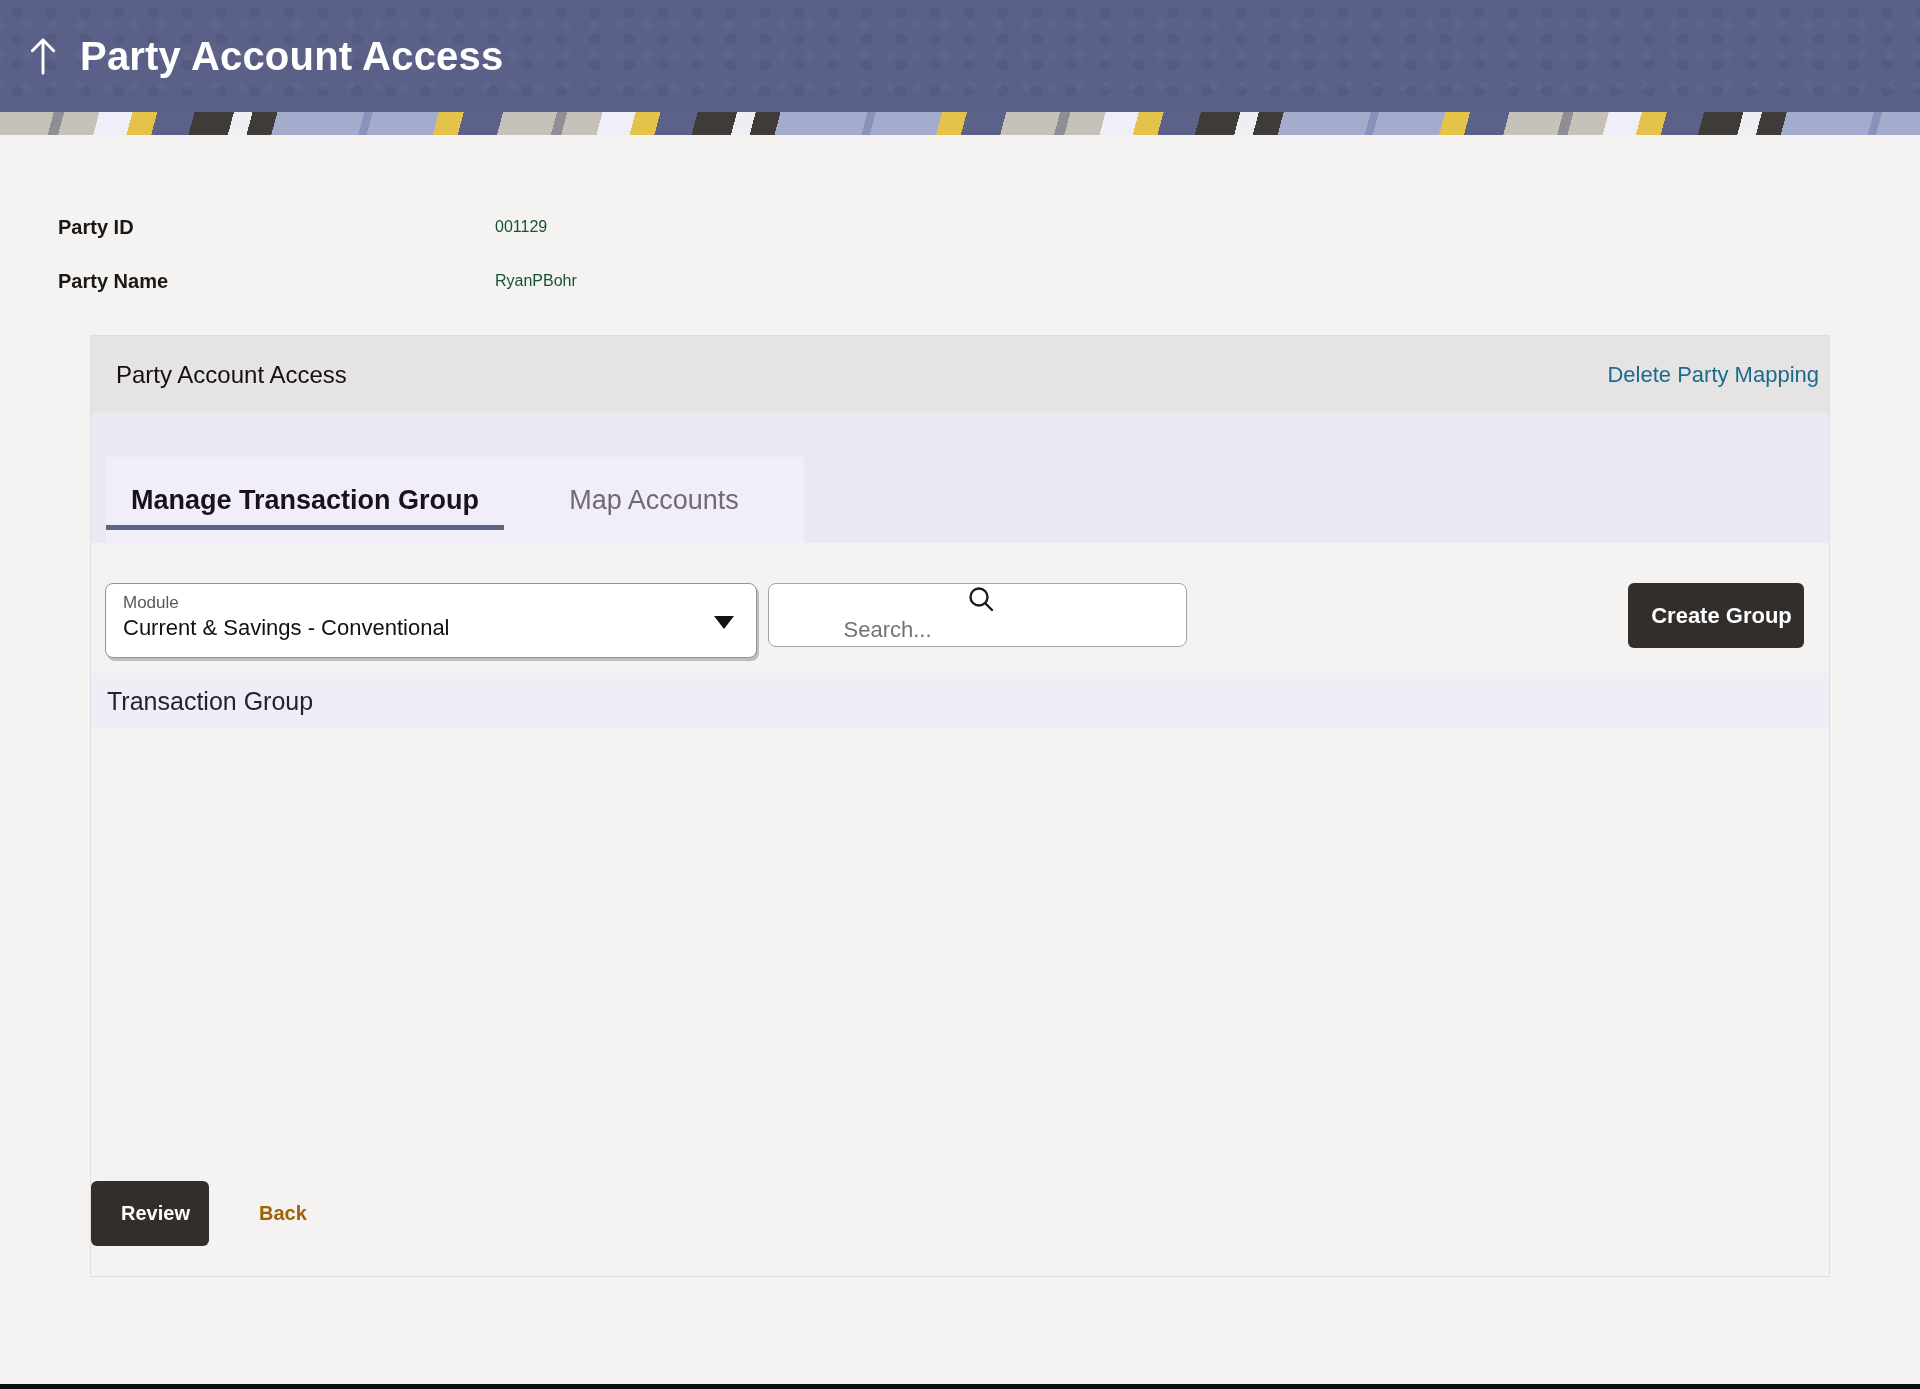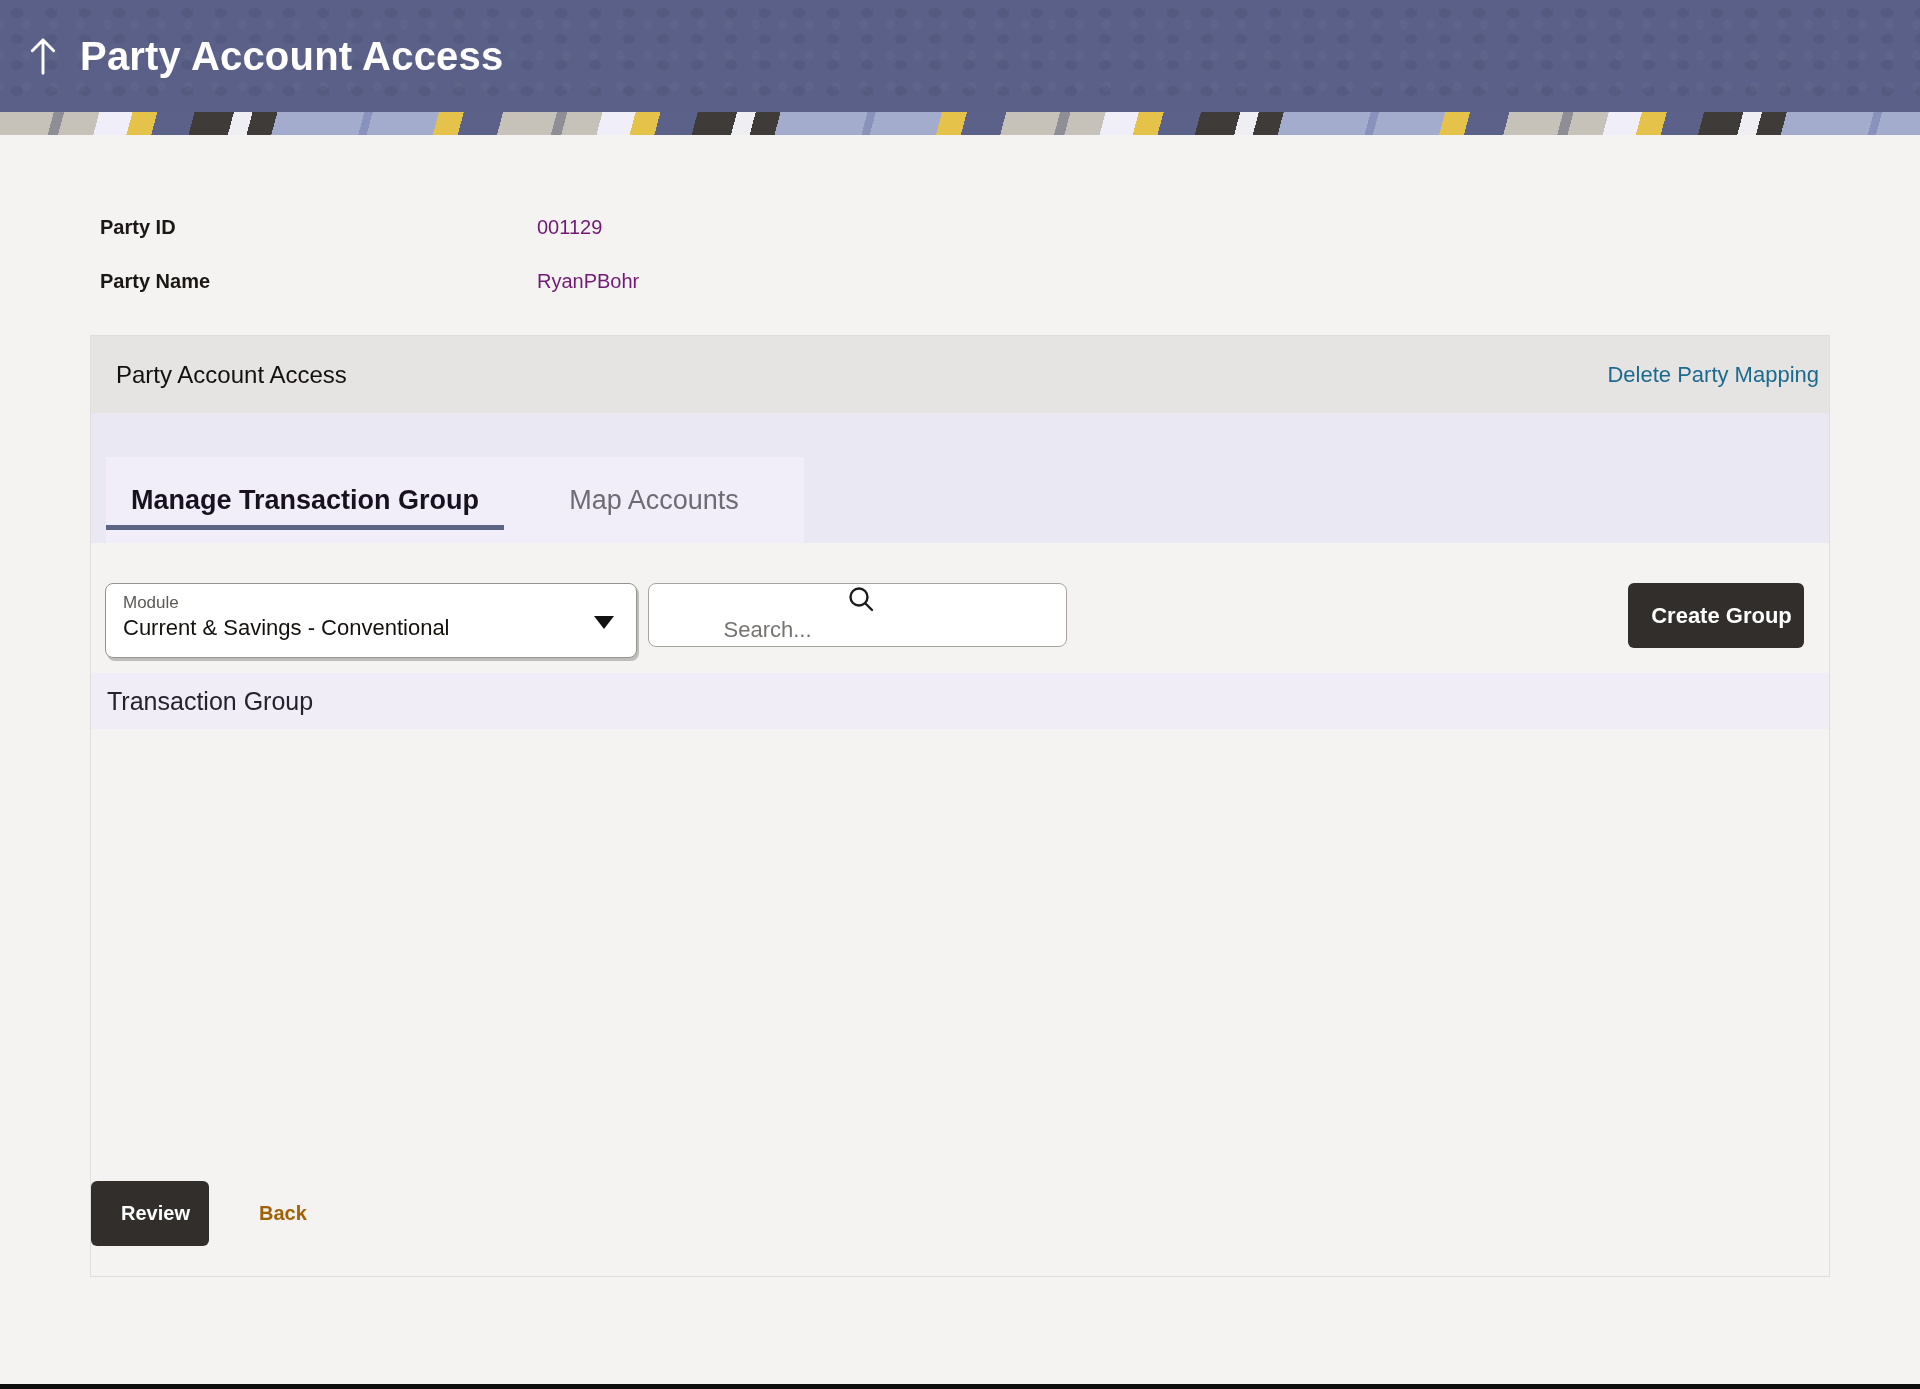--- a/index.html
+++ b/index.html
@@ -40,43 +40,43 @@
       #c6c2ba 0 52px, #8f8d95 52px 62px, #c6c2ba 62px 96px,
       #f0eef9 96px 128px, #e5c34a 128px 152px, #5b6188 152px 188px,
       #3e3b38 188px 226px, #efeef2 226px 244px, #3e3b38 244px 268px,
       #a3accd 268px 352px, #8892bb 352px 360px, #a3accd 360px 424px,
       #e5c34a 424px 448px, #5b6188 448px 486px);
   }
 
   
   .main{flex:1 1 auto;display:flex;flex-direction:column;}
 
-  .party-info{margin:78px 0 0 100px;display:flex;flex-direction:column;gap:26px;}
+  .party-info{margin:78px 0 0 58px;display:flex;flex-direction:column;gap:26px;}
   .party-row{display:flex;align-items:center;height:28px;}
   .party-label{width:437px;font-size:20px;font-weight:600;color:#1a1714;}
-  .party-value{font-size:20px;color:#701a75;}
+  .party-value{font-size:16px;color:#14532d;}
 
   
   .panel{margin:40px 90px 0 90px;height:942px;border:1px solid var(--panel-border);display:flex;flex-direction:column;background:var(--page-bg);}
   .panel-header{height:77px;flex:0 0 auto;background:var(--panel-header-bg);display:flex;align-items:center;justify-content:space-between;padding:0 10px 0 25px;}
   .panel-title{font-size:24px;color:#14100f;}
   .delete-link{font-size:22px;color:var(--link);text-decoration:none;cursor:pointer;}
 
   .tab-region{height:130px;flex:0 0 auto;background:var(--tab-region-bg);display:flex;align-items:flex-end;padding-left:15px;}
   .tab-strip{display:flex;height:86px;background:var(--tab-strip-bg);}
   .tab{display:flex;align-items:center;justify-content:center;cursor:pointer;position:relative;font-size:27px;}
   .tab.active{width:398px;font-weight:700;color:#181220;}
   .tab.inactive{width:300px;color:var(--text-gray);}
   .tab.active::after{content:"";position:absolute;left:0;bottom:13px;width:100%;height:5px;background:var(--tab-underline);}
 
   .panel-body{flex:1 1 auto;display:flex;flex-direction:column;}
 
   .filter-row{display:flex;align-items:flex-start;margin:40px 25px 0 14px;}
   .module-select{
-    width:532px;height:75px;background:#fff;border:1px solid #969491;border-radius:8px;
+    width:652px;height:75px;background:#fff;border:1px solid #969491;border-radius:8px;
     padding:9px 18px 0 17px;cursor:pointer;position:relative;
     box-shadow:2px 3px 0 rgba(90,88,86,.35);
   }
   .module-label{font-size:17px;color:#5c5955;line-height:20px;}
   .module-value{font-size:22px;color:#13100e;line-height:30px;white-space:nowrap;}
   .select-caret{
     position:absolute;right:22px;top:32px;width:0;height:0;
     border-left:10px solid transparent;border-right:10px solid transparent;border-top:13px solid #111;
   }
   .search-box{

